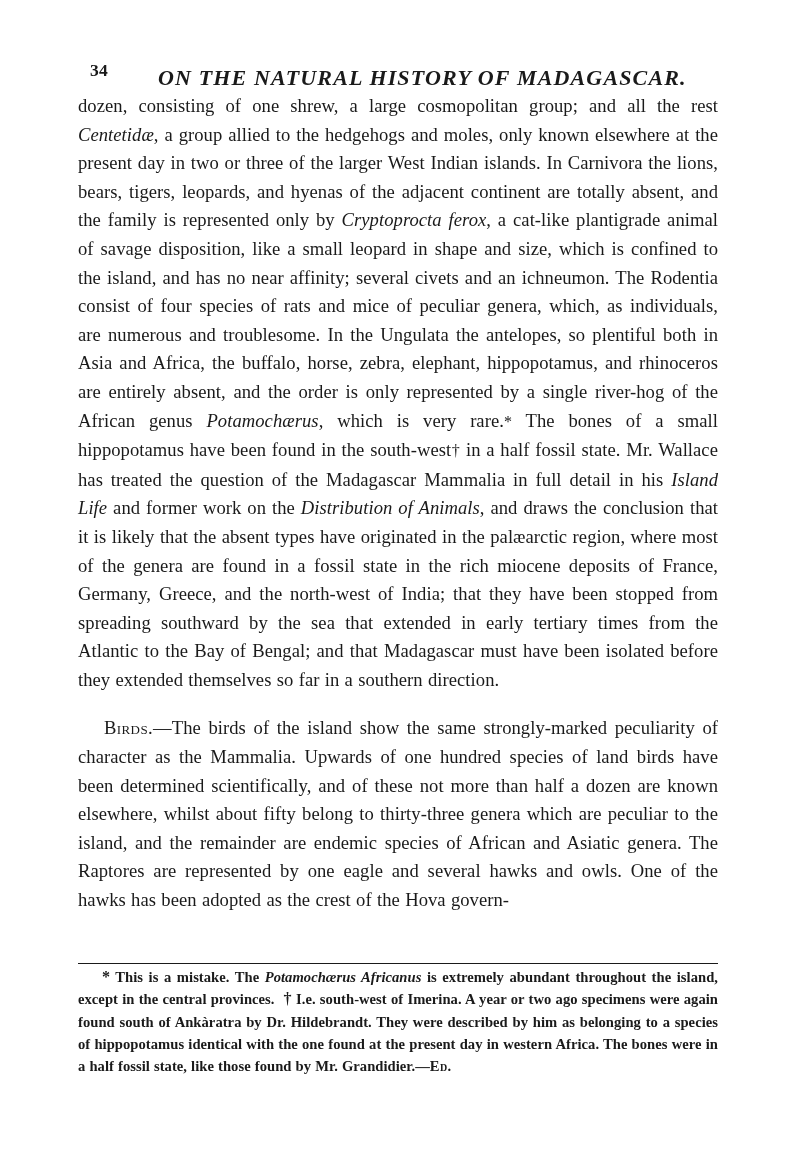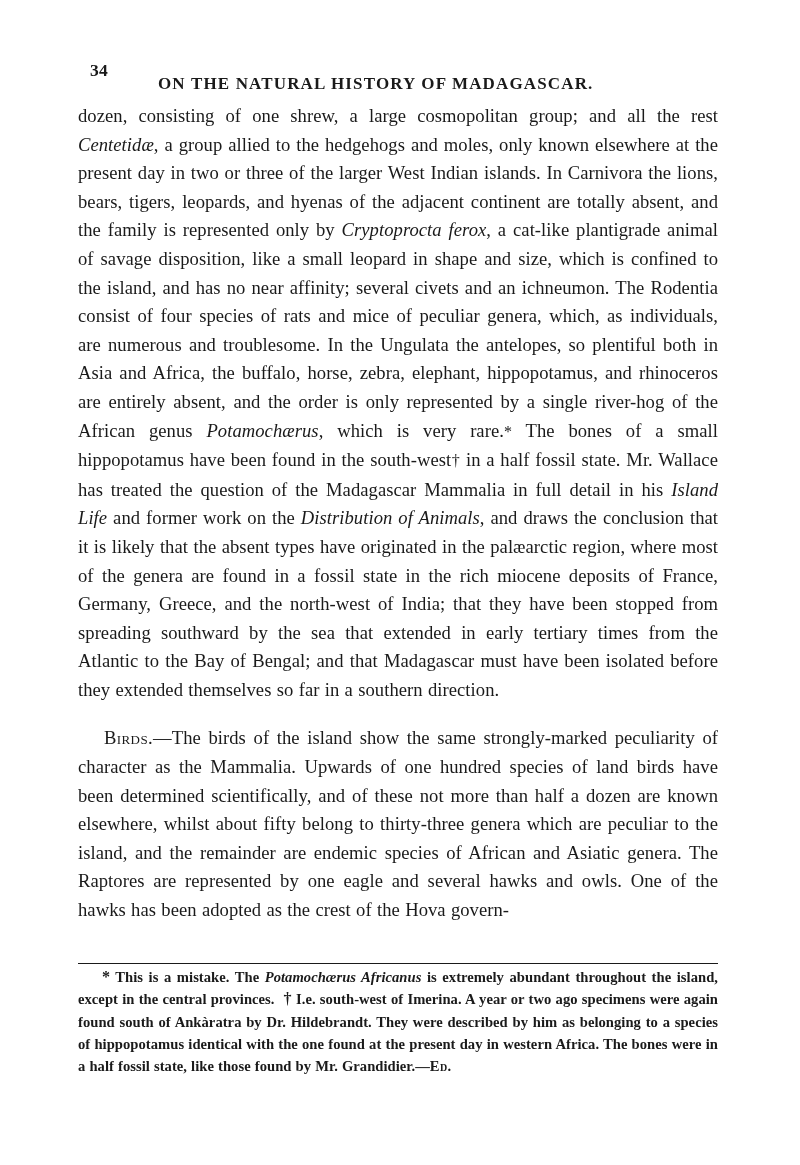--- a/index.html
+++ b/index.html
@@ -33,29 +33,29 @@
     position: absolute;
     left: 12px;
     top: 2px;
     font-size: 17.5px;
     font-weight: 700;
     letter-spacing: 0.2px;
   }
   .head-title {
     position: absolute;
     left: 80px;
-    top: 16px;
-    font-size: 17px;
+    top: 7px;
+    font-size: 22px;
     font-variant: small-caps;
     letter-spacing: 1.15px;
     font-weight: 600;
+    font-style: italic;
   }
   
   .body-col {
-    margin-top: 10px;
     font-size: 18.6px;
     line-height: 28.6px;
     text-align: justify;
     text-align-last: left;
     letter-spacing: 0.05px;
     word-spacing: 0.6px;
     -webkit-hyphens: none;
     hyphens: none;
   }
   .para {

